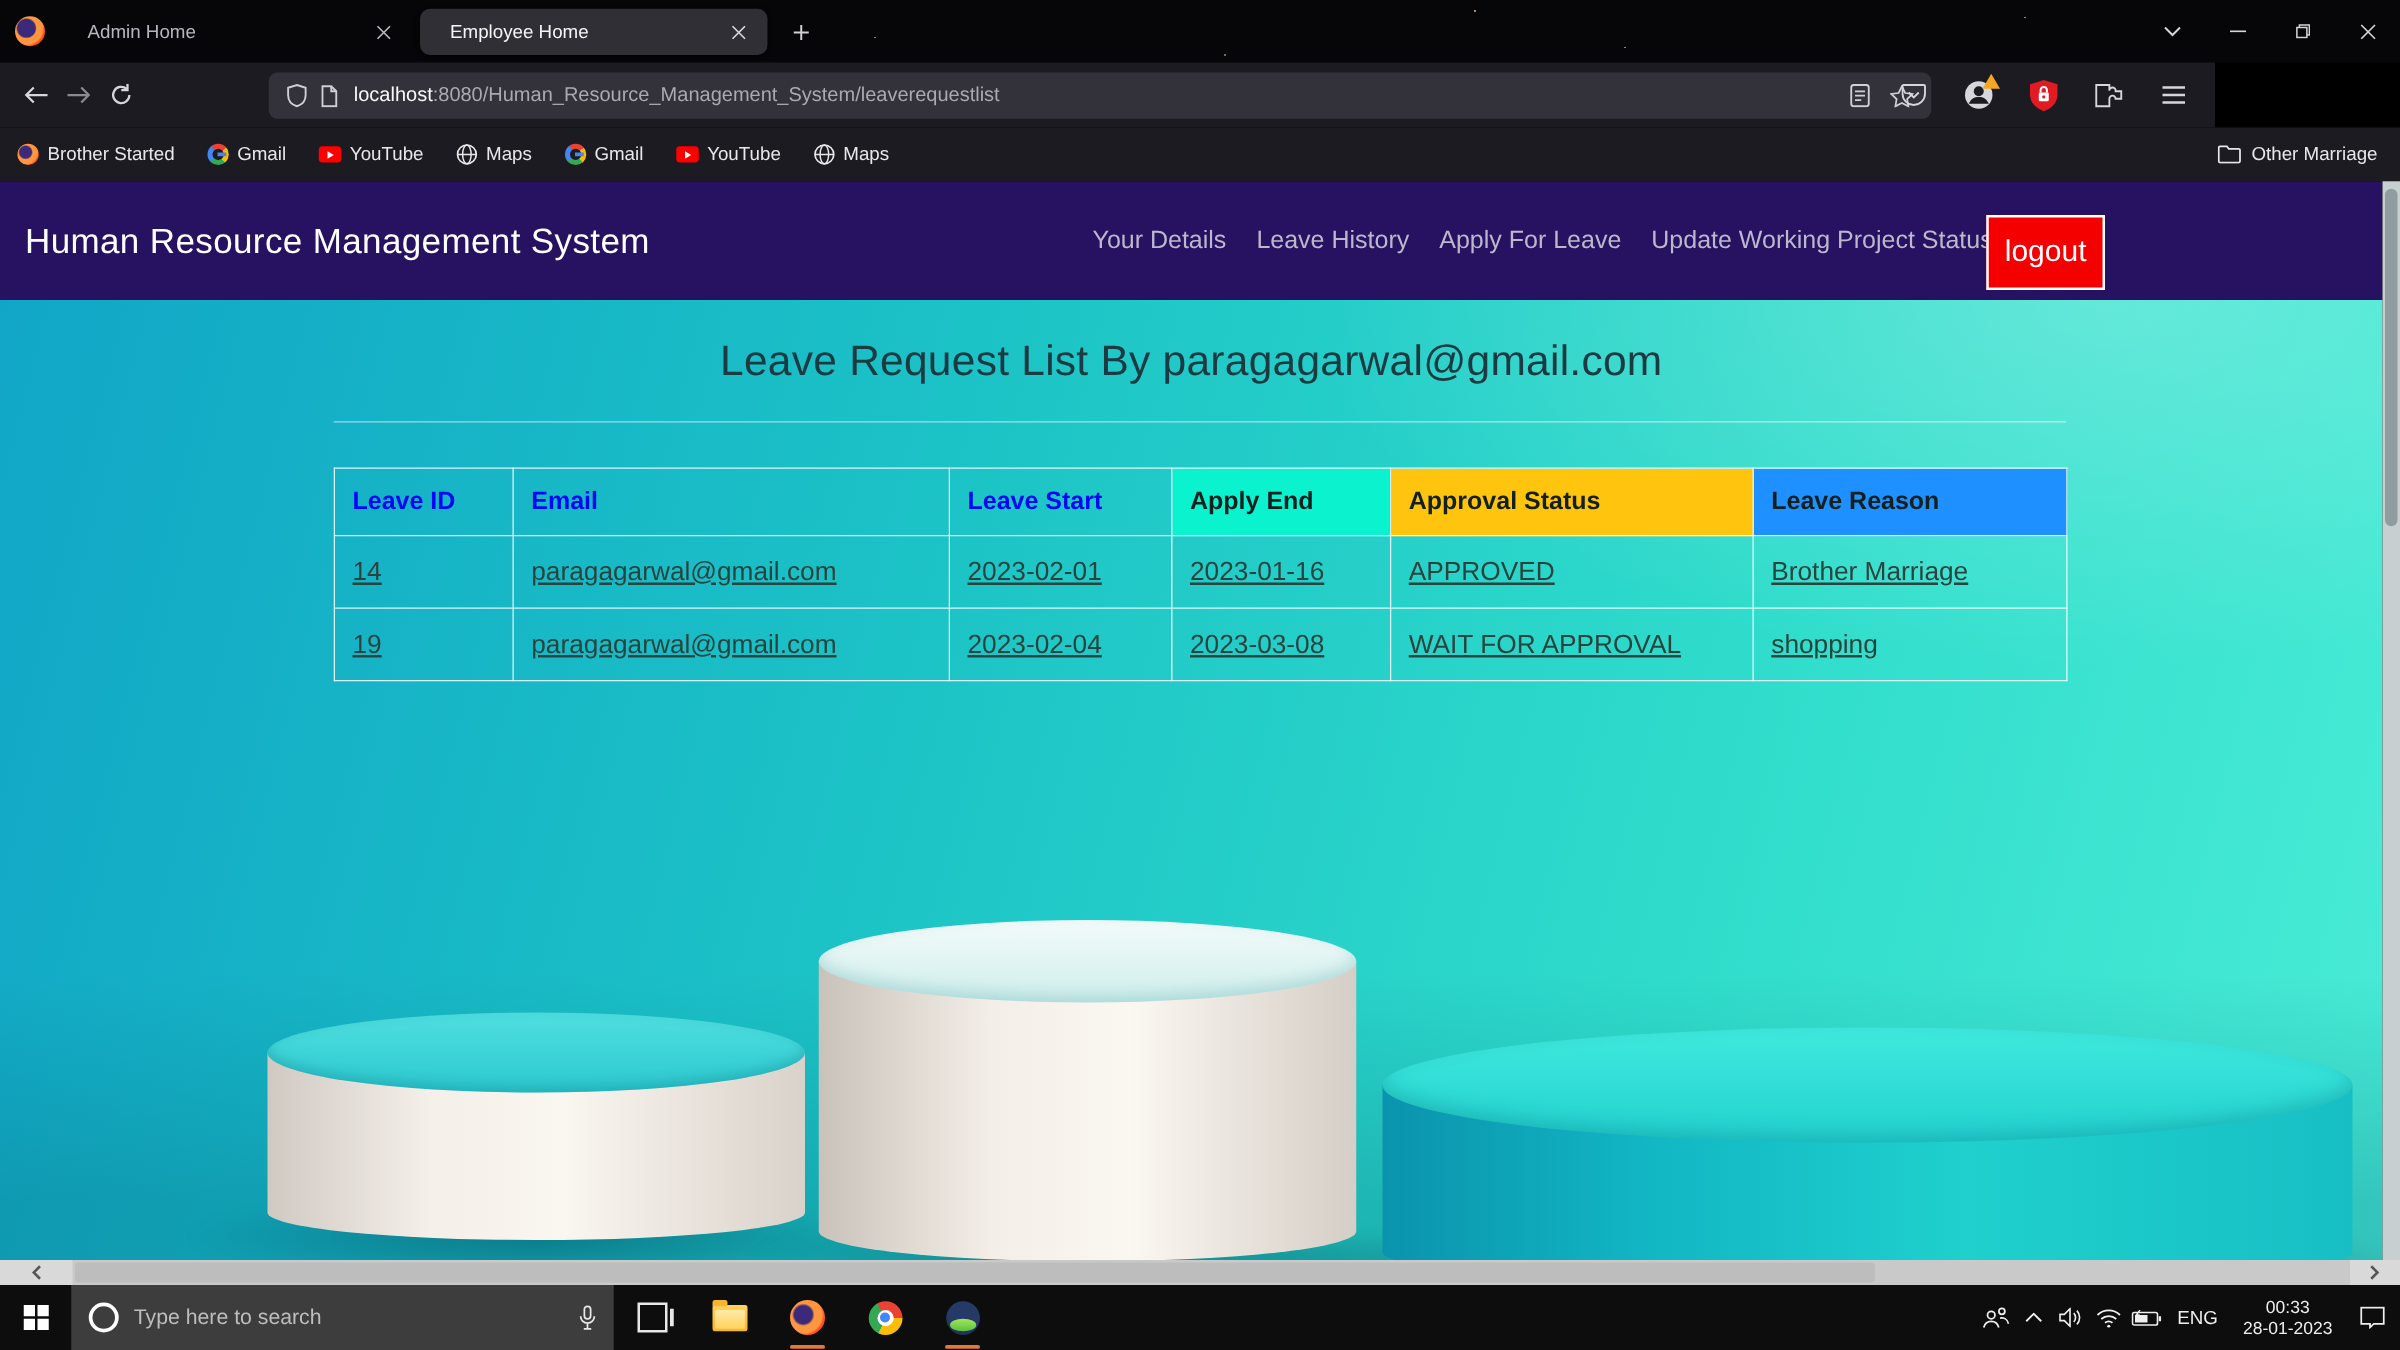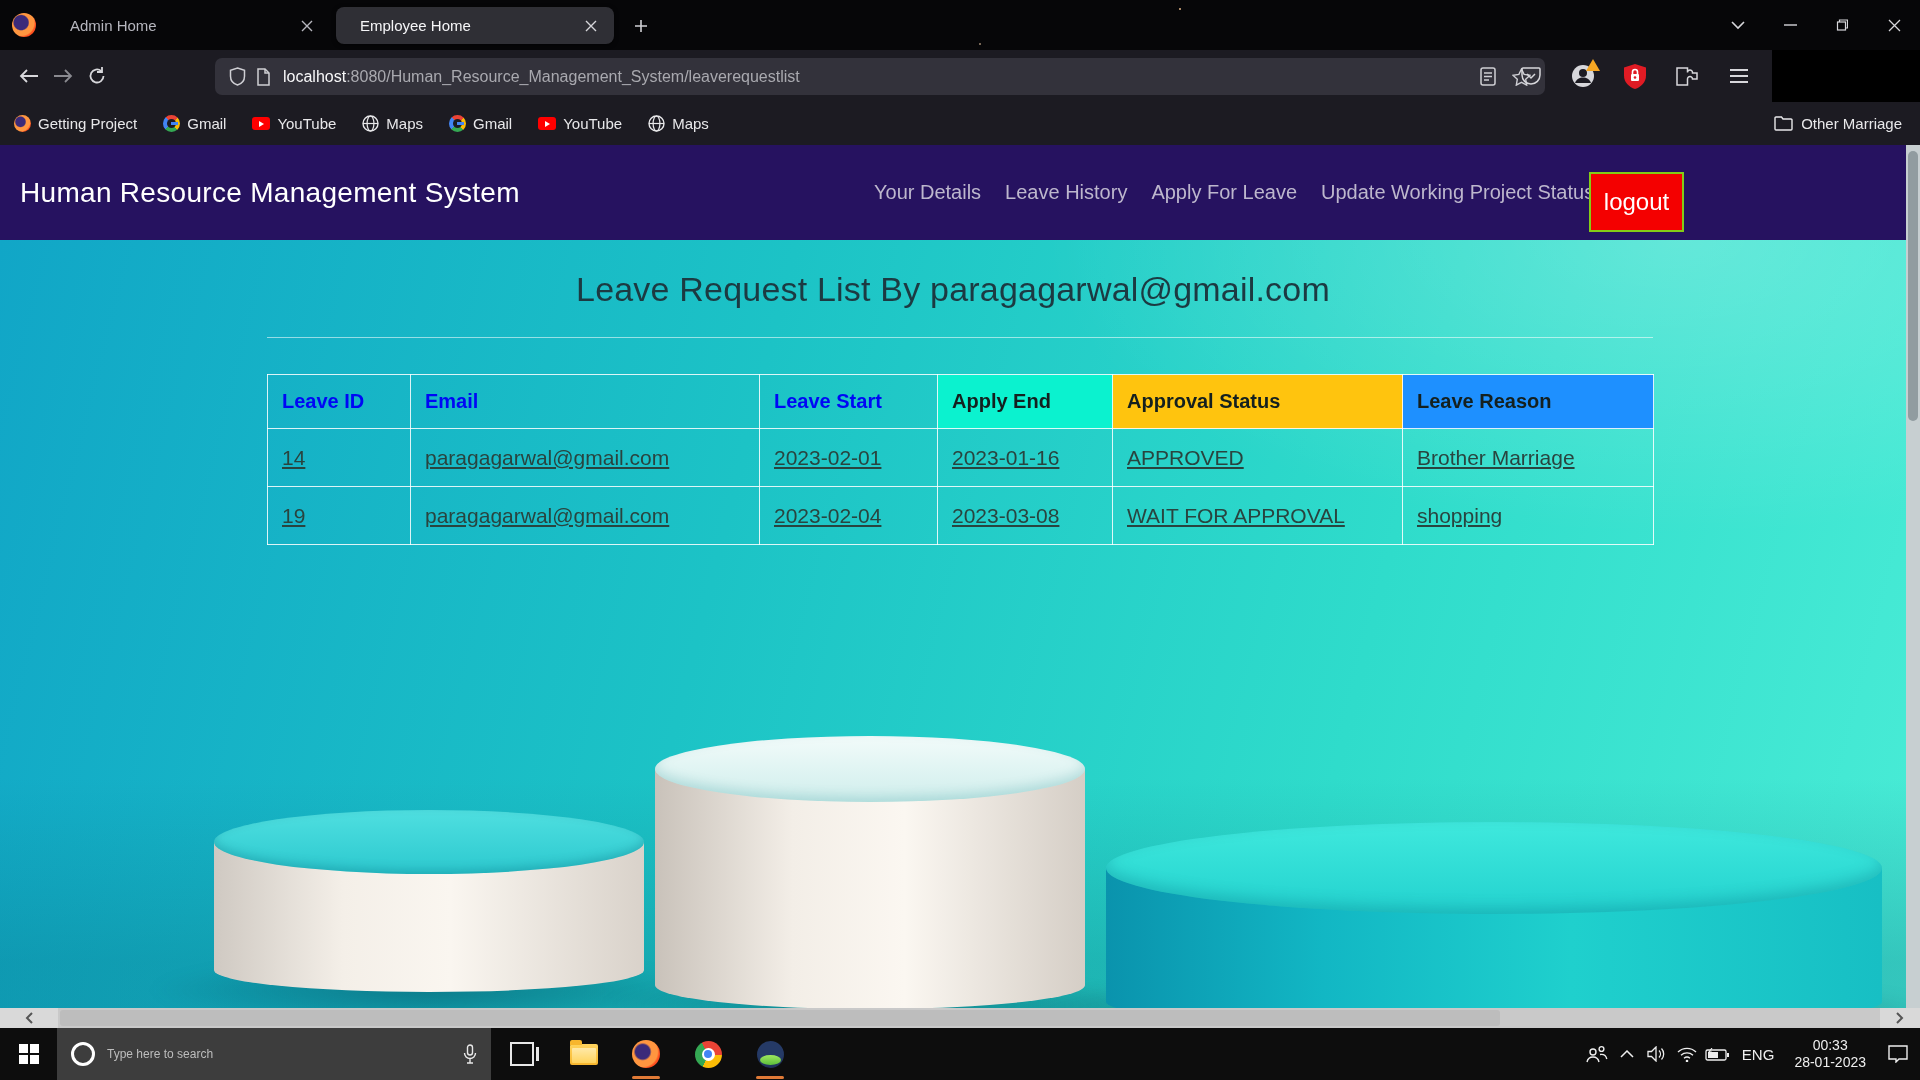--- a/index.html
+++ b/index.html
@@ -60,21 +60,21 @@
   .ic-g::after { content:""; position:absolute; inset:4px; background:#1c1b22; border-radius:50%; }
   .ic-g::before { content:""; position:absolute; right:2px; top:7px; width:7px; height:3px; background:#4285f4; z-index:1; }
   .ic-yt { width:18px; height:13px; border-radius:3px; background:#f00; position:relative; }
   .ic-yt::after { content:""; position:absolute; left:7px; top:3.5px; border-left:5px solid #fff; border-top:3px solid transparent; border-bottom:3px solid transparent; }
 
   
   .site-header { position:absolute; left:0; top:145px; width:1906px; height:95px; background:#261260; display:flex; align-items:center; }
   .site-title { margin-left:20px; color:#fff; font-size:28px; font-weight:300; letter-spacing:.3px; white-space:nowrap; }
   .site-nav { position:absolute; left:874px; top:0; height:95px; display:flex; align-items:center; gap:24px; }
   .nav-link { color:#bdb7cd; font-size:20px; white-space:nowrap; cursor:pointer; }
-  .logout-btn { position:absolute; left:1589px; top:27px; width:95px; height:60px; background:#f40000; border:2px solid #84cc16; color:#fff; font-size:24px; display:flex; align-items:center; justify-content:center; cursor:pointer; font-family:"Liberation Sans", sans-serif; }
+  .logout-btn { position:absolute; left:1589px; top:27px; width:95px; height:60px; background:#f40000; border:2px solid #ffffff; color:#fff; font-size:24px; display:flex; align-items:center; justify-content:center; cursor:pointer; font-family:"Liberation Sans", sans-serif; }
 
   
   .page { position:absolute; left:0; top:240px; width:1906px; height:768px; overflow:hidden;
     background:
       radial-gradient(900px 420px at 88% 0%, rgba(255,255,255,.22), transparent 70%),
       linear-gradient(104deg, #11a6c7 0%, #1cc3c6 38%, #2fdccb 70%, #49ecd6 100%);
   }
   .page-heading { position:absolute; left:0; top:30px; width:1906px; text-align:center; color:#1c3a42; font-size:34px; font-weight:300; letter-spacing:.2px; }
   .page-hr { position:absolute; left:267px; top:97px; width:1386px; height:0; border-top:1px solid rgba(255,255,255,.55); }
 
@@ -119,21 +119,21 @@
   .hs-arrow.right { position:absolute; right:0; width:40px; }
   .hthumb { position:absolute; left:60px; top:2px; width:1440px; height:16px; background:#bdbdbd; border-radius:3px; }
 
   
   .taskbar { position:absolute; left:0; top:1028px; width:1920px; height:52px; background:#0d0d0d; display:flex; align-items:center; }
   .start { width:57px; height:52px; display:flex; align-items:center; justify-content:center; }
   .winlogo { display:grid; grid-template-columns:9px 9px; grid-template-rows:9px 9px; gap:2px; }
   .winlogo span { background:#fff; }
   .searchbox { width:434px; height:52px; background:#3d3d3d; display:flex; align-items:center; }
   .cortana { width:24px; height:24px; border:3px solid #fff; border-radius:50%; margin-left:14px; }
-  .searchbox input { flex:1; background:transparent; border:none; outline:none; color:#cfcfcf; font-size:12px; margin-left:12px; font-family:"Liberation Sans", sans-serif; }
+  .searchbox input { flex:1; background:transparent; border:none; outline:none; color:#cfcfcf; font-size:17px; margin-left:12px; font-family:"Liberation Sans", sans-serif; }
   .searchbox input::placeholder { color:#bdbdbd; }
   .mic { margin-right:14px; color:#e8e8e8; }
   .tb-app { width:62px; height:52px; display:flex; align-items:center; justify-content:center; position:relative; }
   .app-underline { position:absolute; bottom:1px; left:17px; width:28px; height:3px; background:#e07a36; border-radius:2px; }
   .taskview { width:24px; height:24px; border:2px solid #e8e8e8; position:relative; }
   .taskview::after { content:""; position:absolute; right:-7px; top:3px; width:3px; height:14px; background:#e8e8e8; box-shadow:0 0 0 0 #e8e8e8; }
   .folder { position:relative; width:28px; height:21px; background:linear-gradient(180deg,#ffd45e,#f7b62e); border-radius:2px; }
   .folder::before { content:""; position:absolute; left:0; top:-4px; width:12px; height:5px; background:#f7b62e; border-radius:2px 2px 0 0; }
   .folder::after { content:""; position:absolute; left:2px; top:4px; right:2px; bottom:2px; background:linear-gradient(180deg,#ffe9a8,#ffd45e); border-radius:1px; }
   .ff-task { width:28px; height:28px; border-radius:50%;
@@ -286,21 +286,21 @@
           <span></span>
           <span></span>
           <span></span>
         </div>
     </div>
   </div>
 
   <div class="bmbar">
     <div class="bm">
       <span class="ic-ff-sm"></span>
-      <span>Getting Project</span>
+      <span>Brother Started</span>
     </div>
     <div class="bm">
       <span class="ic-g"></span>
       <span>Gmail</span>
     </div>
     <div class="bm">
       <span class="ic-yt"></span>
       <span>YouTube</span>
     </div>
     <div class="bm">

